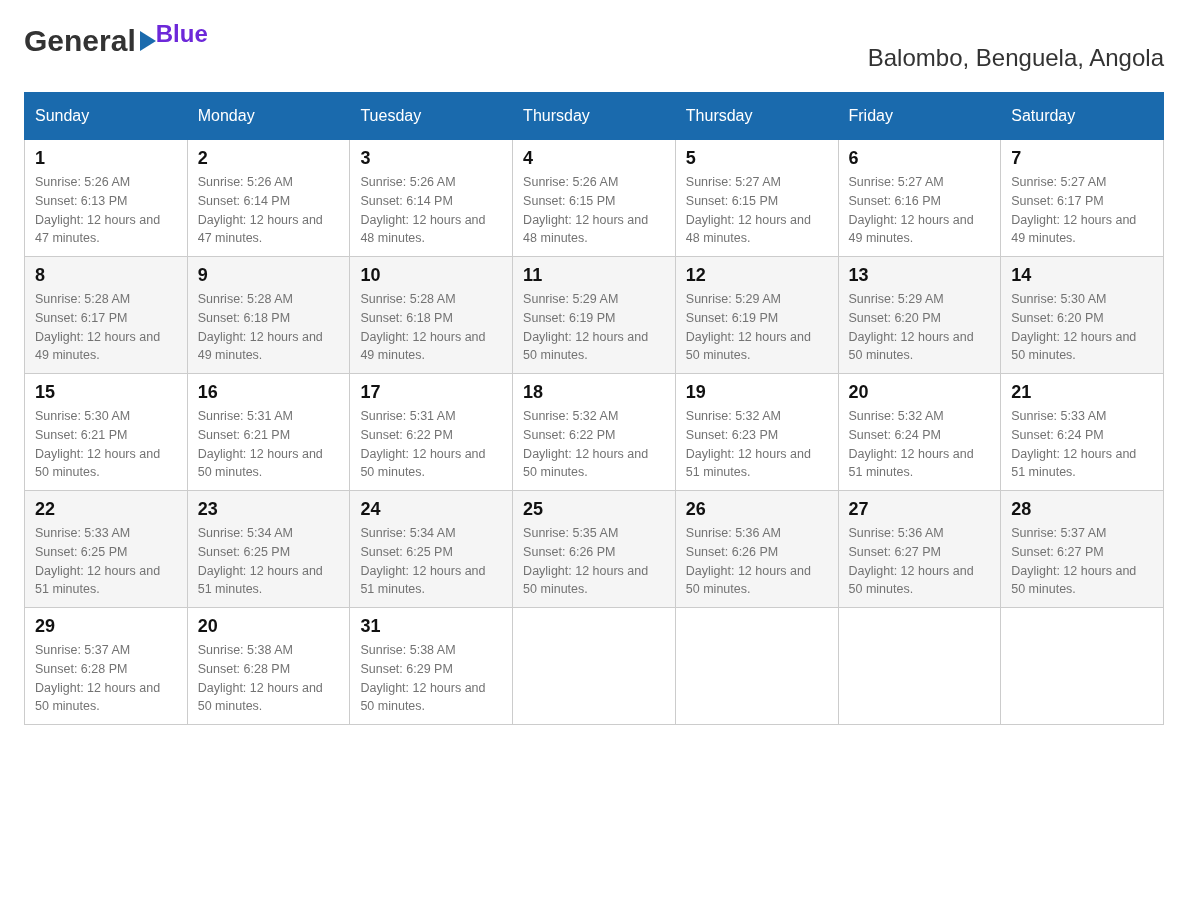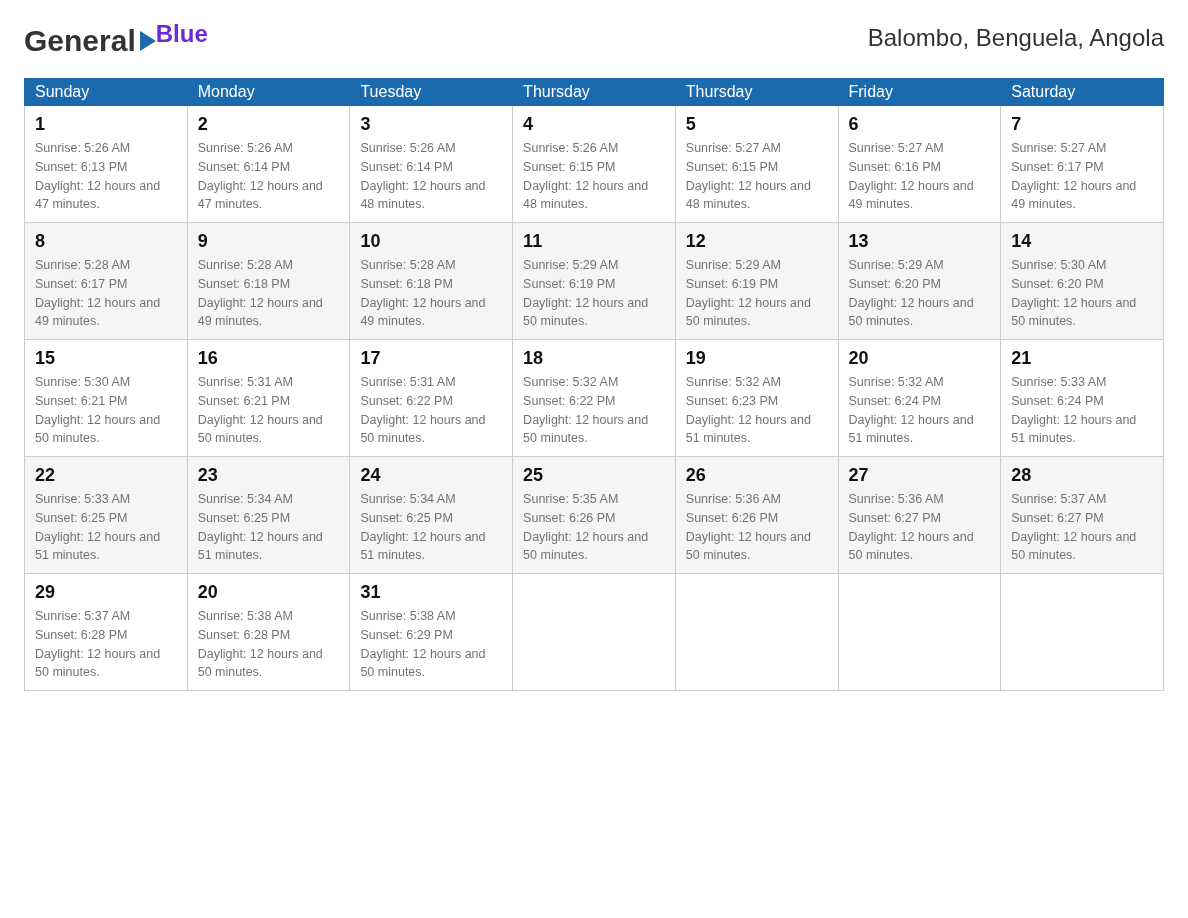--- a/index.html
+++ b/index.html
@@ -39,31 +39,31 @@
     }
     .month-title {
       font-size: 52px;
       font-weight: bold;
       color: #111;
       line-height: 1.1;
     }
     .location-title {
       font-size: 24px;
       color: #333;
-      margin-top: 0;
+      margin-top: 20px;
     }
     table {
       width: 100%;
       border-collapse: collapse;
       table-layout: fixed;
     }
     th {
       background-color: #1a6aad;
       color: #fff;
-      padding: 4px 10px;
+      padding: 14px 10px;
       text-align: left;
       font-size: 16px;
       font-weight: normal;
       border: 1px solid #1a6aad;
     }
     td {
       vertical-align: top;
       padding: 8px 10px;
       border: 1px solid #ccc;
       font-size: 13px;

